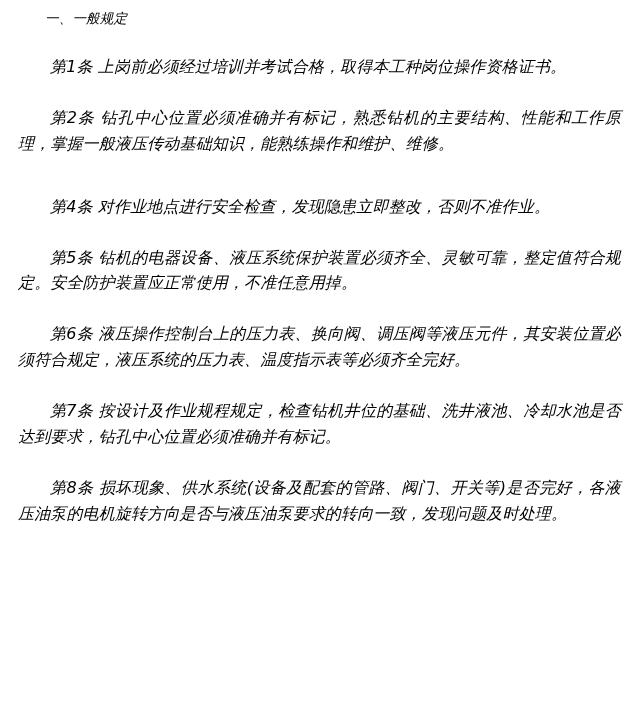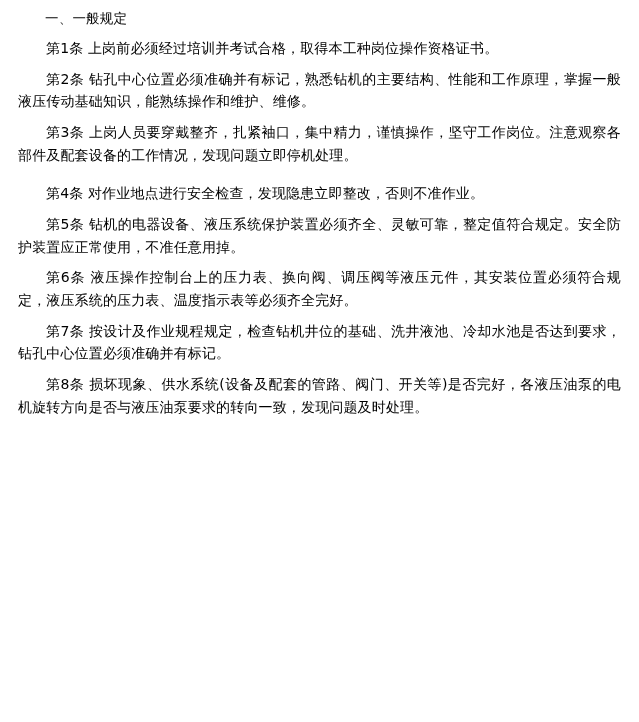--- a/index.html
+++ b/index.html
@@ -12,33 +12,34 @@
     height: 722px;
     font-family: "DejaVu Sans", "Liberation Sans", sans-serif;
     color: #000000;
     overflow: hidden;
   }
   .page {
     box-sizing: border-box;
     width: 639px;
     height: 658px;
     padding: 8px 18px 0 18px;
+    font-style: italic;
   }
   .section-heading {
     font-size: 13.5px;
     line-height: 1.55;
     margin: 0 0 4px 0;
     text-indent: 2em;
     font-weight: normal;
     letter-spacing: 0.2px;
   }
   .para {
-    font-size: 14px;
+    font-size: 16px;
     line-height: 1.62;
-    margin: 0 0 4px 0;
+    margin: 17px 0 4px 0;
     text-indent: 2em;
     text-align: justify;
     letter-spacing: 0.15px;
   }
   .spacer-sm {
     height: 8px;
   }
   .spacer-xs {
     height: 4px;
   }
@@ -50,21 +51,20 @@
 
   <h2 class="section-heading">一、一般规定</h2>
   <div class="spacer-xs"></div>
 
   <p class="para">第1条 上岗前必须经过培训并考试合格，取得本工种岗位操作资格证书。</p>
   <div class="spacer-xs"></div>
 
   <p class="para">第2条 钻孔中心位置必须准确并有标记，熟悉钻机的主要结构、性能和工作原理，掌握一般液压传动基础知识，能熟练操作和维护、维修。</p>
   <div class="spacer-xs"></div>
 
-  <p class="para">第3条 上岗人员要穿戴整齐，扎紧袖口，集中精力，谨慎操作，坚守工作岗位。注意观察各部件及配套设备的工作情况，发现问题立即停机处理。</p>
   <div class="spacer-sm"></div>
 
   <div class="spacer-xs"></div>
 
   <p class="para">第4条 对作业地点进行安全检查，发现隐患立即整改，否则不准作业。</p>
   <div class="spacer-xs"></div>
 
   <p class="para">第5条 钻机的电器设备、液压系统保护装置必须齐全、灵敏可靠，整定值符合规定。安全防护装置应正常使用，不准任意用掉。</p>
   <div class="spacer-xs"></div>
 

